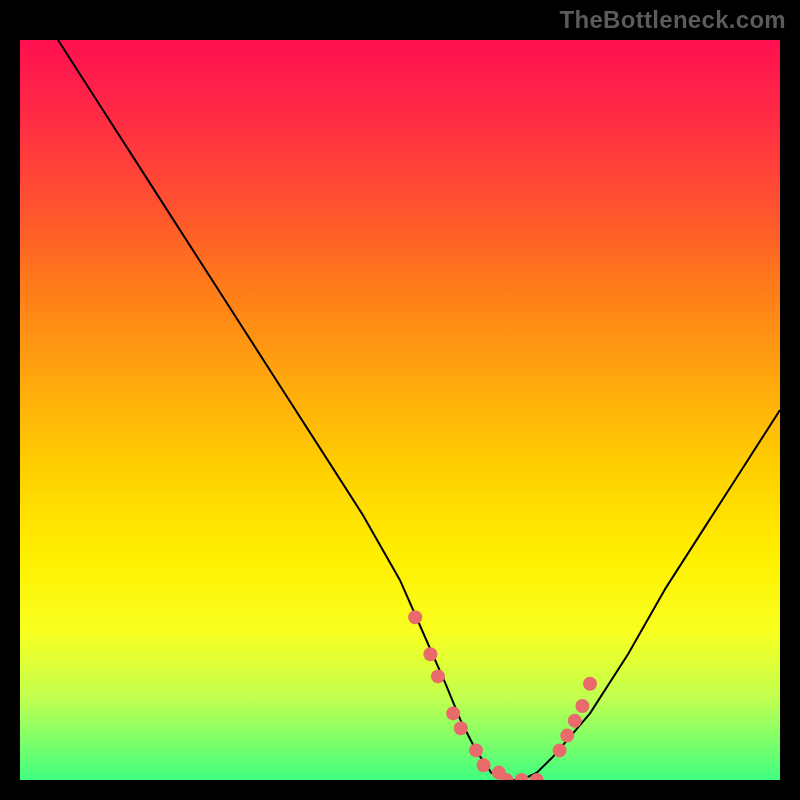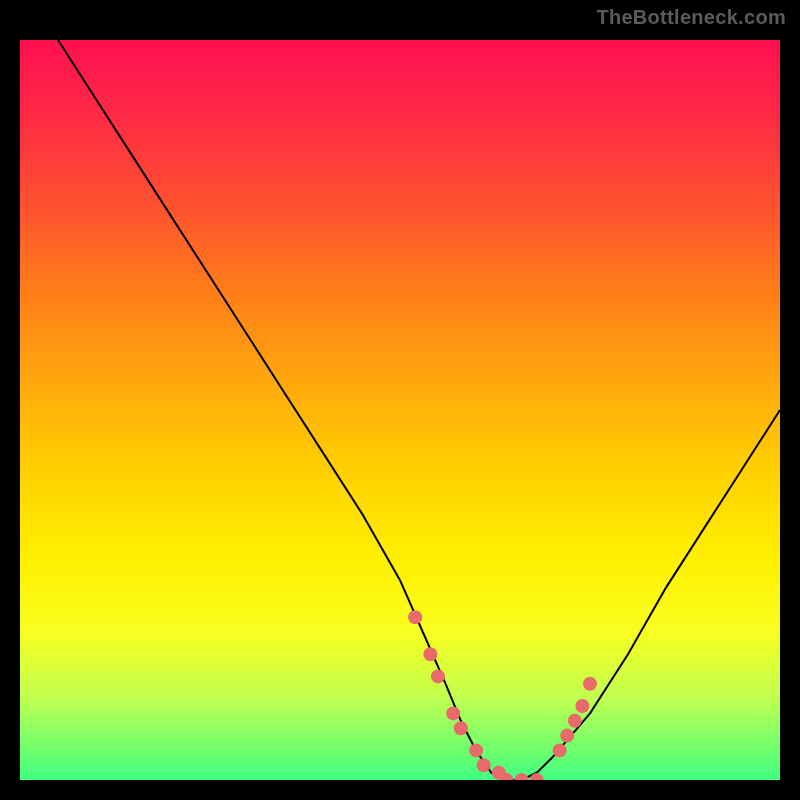--- a/index.html
+++ b/index.html
@@ -34,21 +34,21 @@
       #fff000 70%,
       #f8ff20 80%,
       #c0ff50 89%,
       #40ff80 100%);
   }
   .watermark {
     position: absolute;
     top: 6px;
     right: 14px;
     font-family: Arial, Helvetica, sans-serif;
-    font-size: 20px;
+    font-size: 24px;
     font-weight: bold;
     color: #5b5b5b;
     letter-spacing: 0.3px;
   }
   svg.curve {
     position: absolute;
     left: 0;
     top: 0;
     width: 760px;
     height: 740px;

